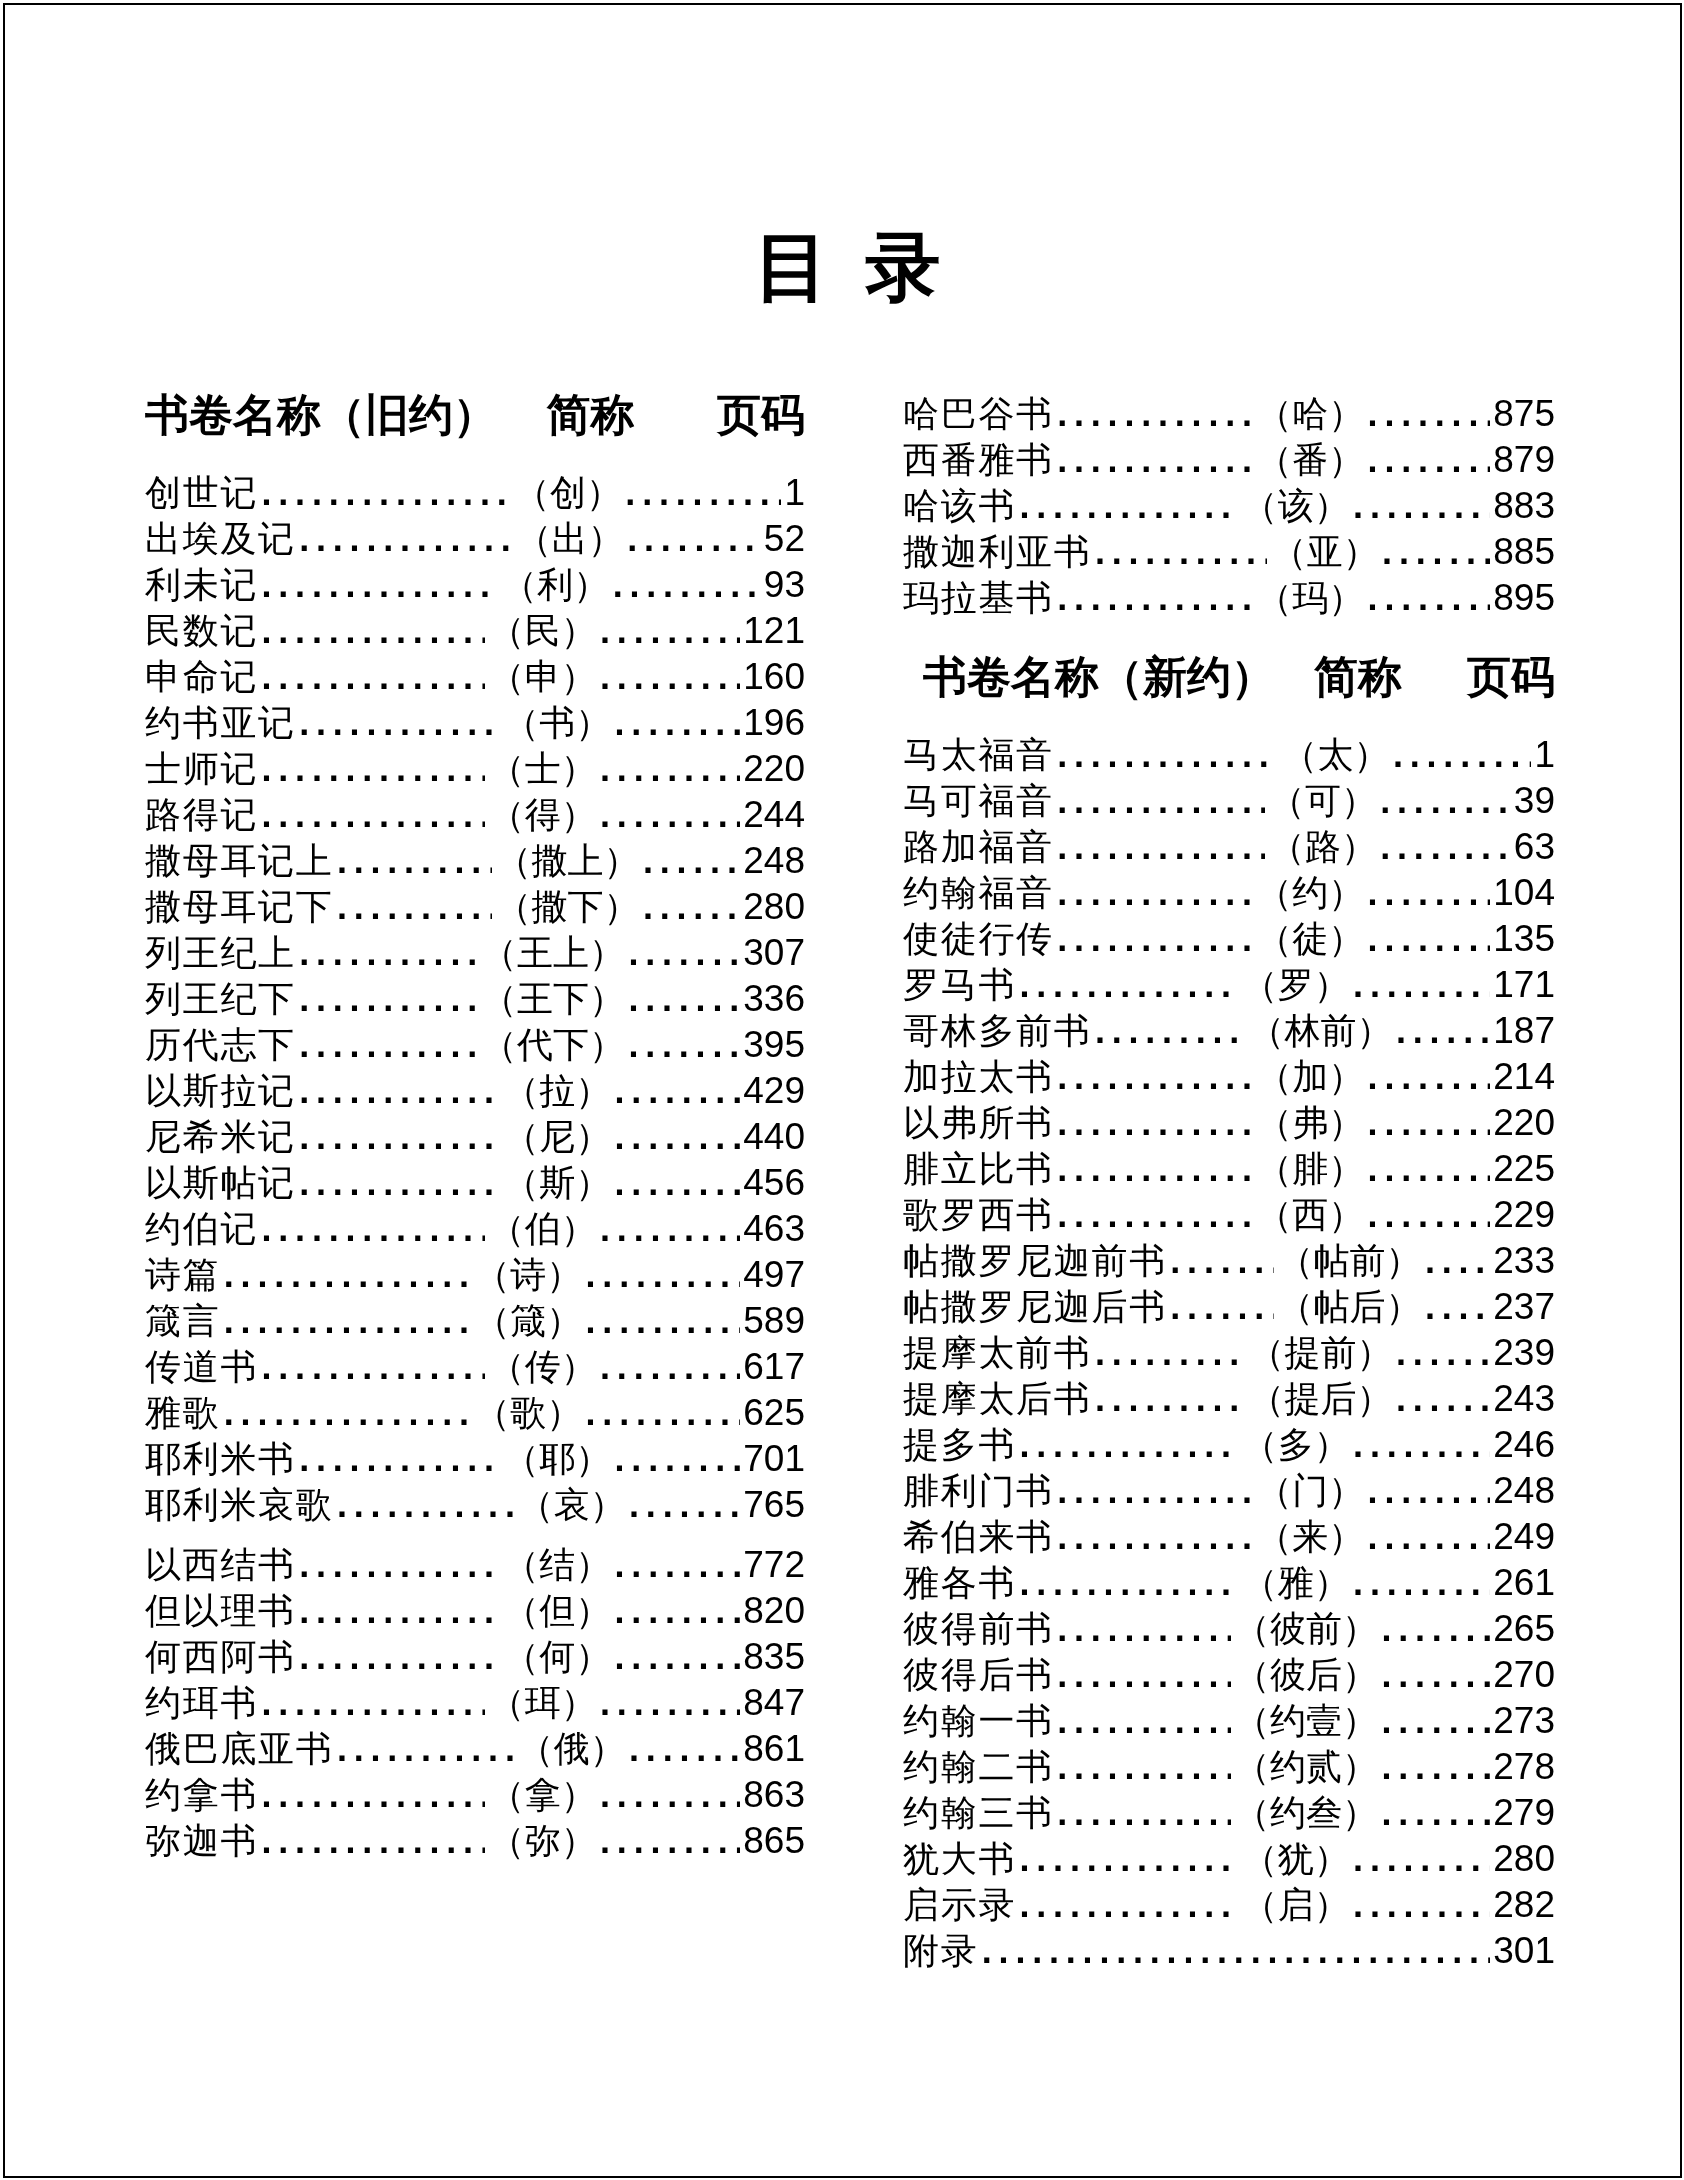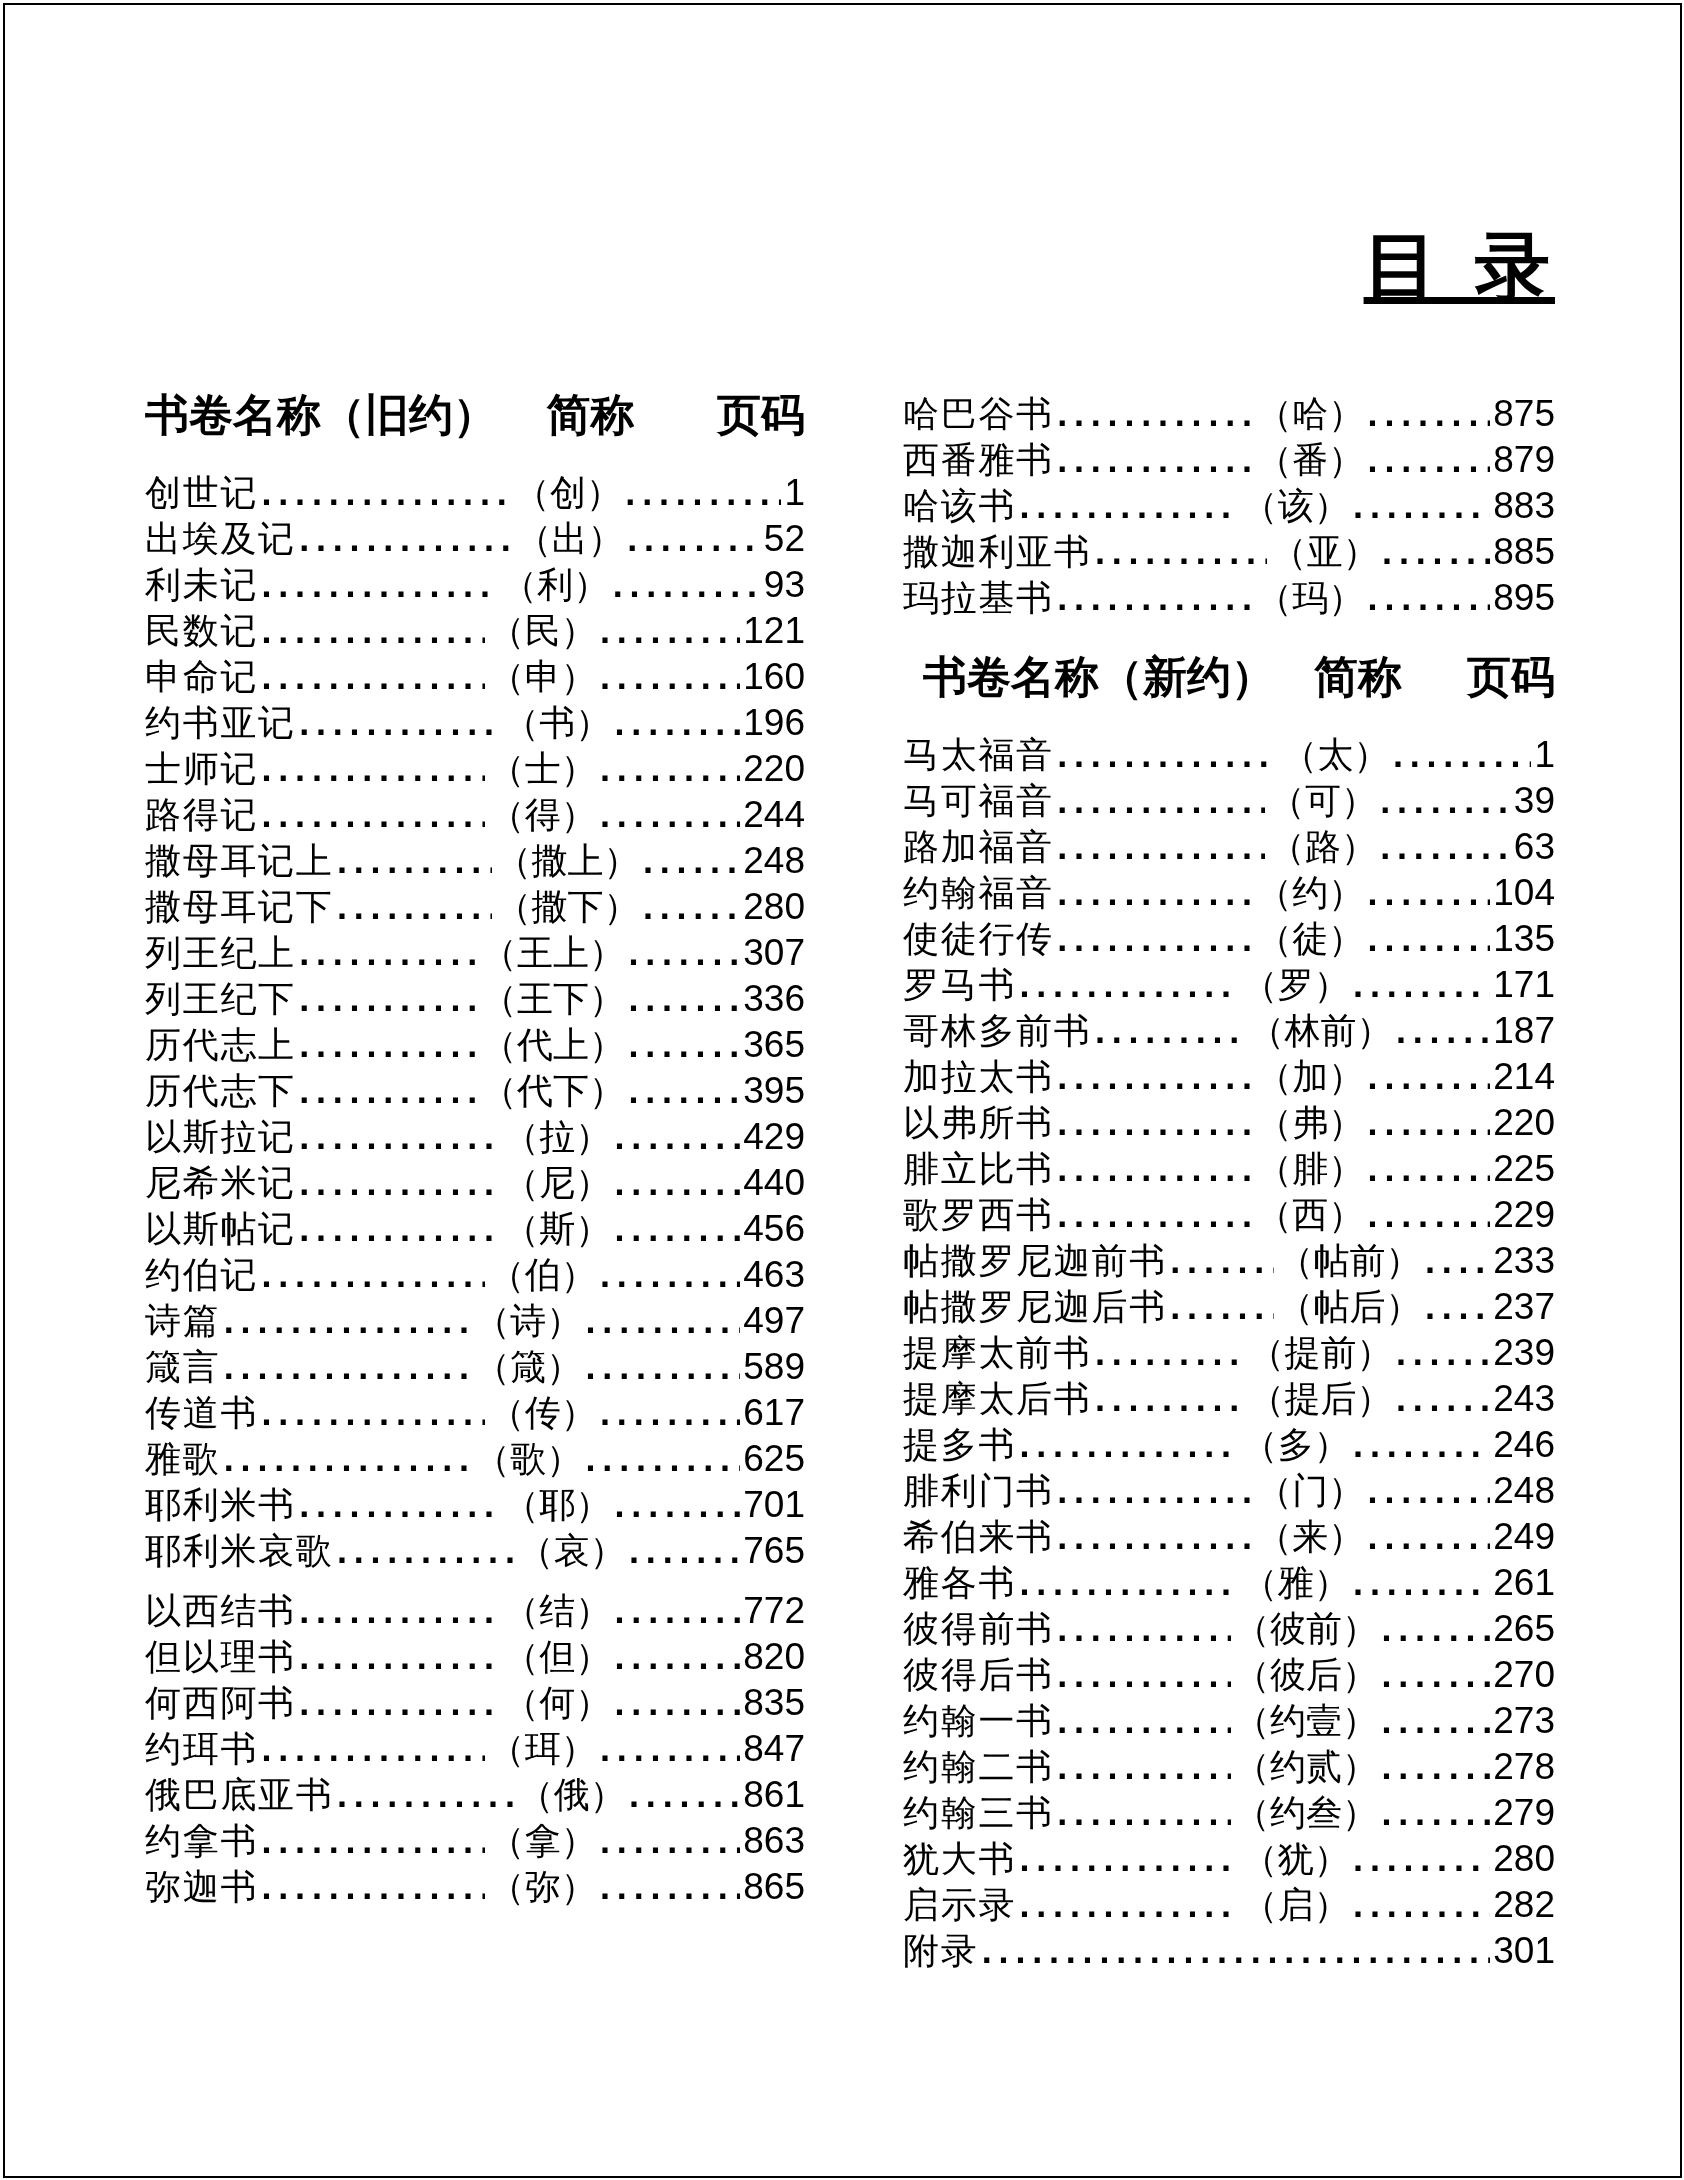--- a/index.html
+++ b/index.html
@@ -22,28 +22,27 @@
     pointer-events: none;
   }
   .content {
     position: relative;
     box-sizing: border-box;
     width: 100%;
     height: 100%;
     padding: 228px 130px 0 145px;
   }
   .doc-title {
-    text-align: right;
+    text-align: center;
     font-family: "DejaVu Serif", "Liberation Serif", serif;
     font-weight: bold;
     font-size: 75px;
     line-height: 78px;
     letter-spacing: 5.1px;
     white-space: pre;
-    text-decoration: underline;
   }
   .columns {
     display: flex;
     margin-top: 85px;
   }
   .col-left  { width: 660px; flex: 0 0 660px; }
   .col-gap   { width: 98px; flex: 0 0 98px; }
   .col-right { width: 652px; flex: 0 0 652px; }
 
   .section-header {
@@ -199,27 +198,20 @@
             <span class="page">307</span>
           </div>
           <div class="row">
             <span class="name">列王纪下</span>
             <span class="leader l1"></span>
             <span class="abbr">（王下）</span>
             <span class="leader l2"></span>
             <span class="page">336</span>
           </div>
           <div class="row">
-            <span class="name">历代志上</span>
-            <span class="leader l1"></span>
-            <span class="abbr">（代上）</span>
-            <span class="leader l2"></span>
-            <span class="page">365</span>
-          </div>
-          <div class="row">
             <span class="name">历代志下</span>
             <span class="leader l1"></span>
             <span class="abbr">（代下）</span>
             <span class="leader l2"></span>
             <span class="page">395</span>
           </div>
           <div class="row">
             <span class="name">以斯拉记</span>
             <span class="leader l1"></span>
             <span class="abbr">（拉）</span>

